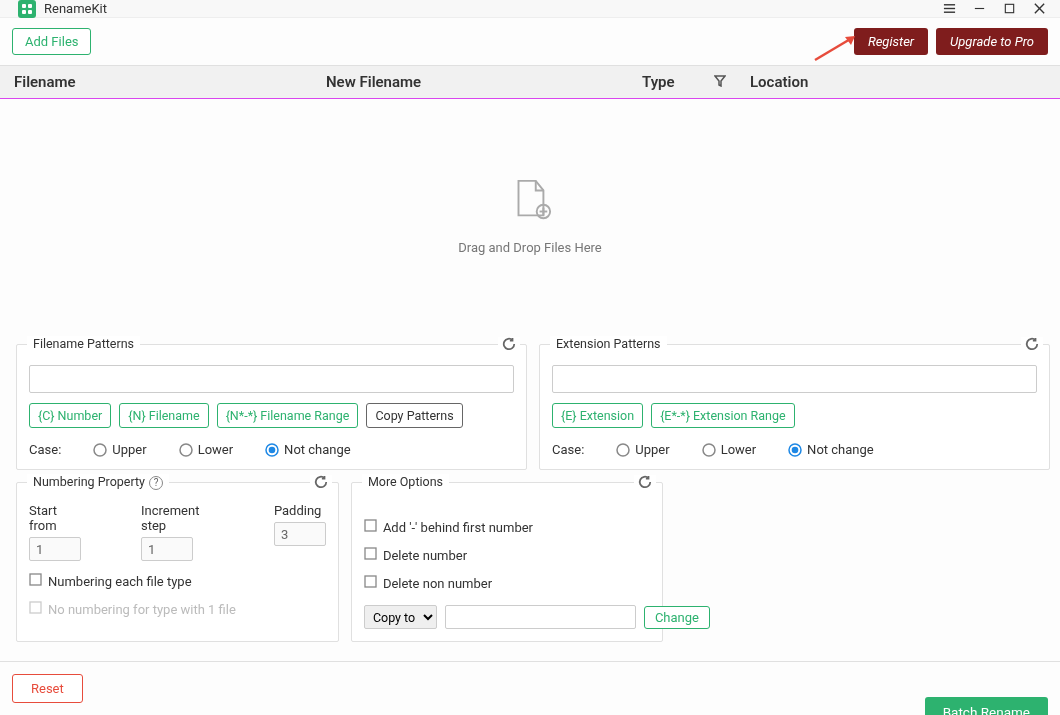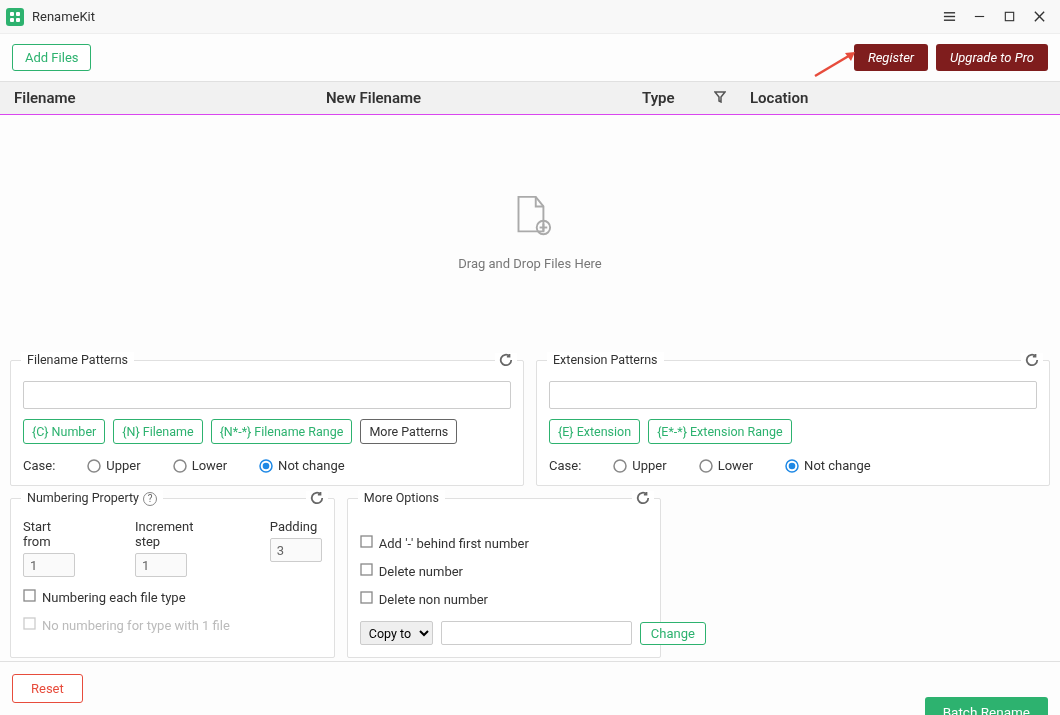--- a/index.html
+++ b/index.html
@@ -1,19 +1,19 @@
 <!DOCTYPE html>
 <html><head>
 <meta charset="utf-8">
 <style>
   * { box-sizing: border-box; margin: 0; padding: 0; font-family: -apple-system, BlinkMacSystemFont, "Segoe UI", Roboto, Arial, sans-serif; }
   body { background: #fdfdfd; width: 1060px; height: 715px; overflow: hidden; color: #333; font-size: 13px; }
 
   
-  .titlebar { display: flex; align-items: center; height: 34px; padding: 0 6px 0 6px; background: #f8f8f8; border-bottom: 1px solid #eee; }
+  .titlebar { display: flex; align-items: center; height: 18px; padding: 0 6px 0 18px; background: #f8f8f8; border-bottom: 1px solid #eee; }
   .app-icon { width: 18px; height: 18px; border-radius: 3px; background: #2db26f; margin-right: 8px; display:flex; align-items:center; justify-content:center; }
   .app-icon svg { width:12px; height:12px; }
   .app-title { font-size: 13px; color: #333; flex: 0 0 auto; }
   .titlebar .spacer { flex: 1; }
   .win-ctrl { width: 30px; height: 28px; display: flex; align-items: center; justify-content: center; color:#333; }
   .win-ctrl svg { width: 13px; height: 13px; stroke: #333; stroke-width: 1.2; fill:none; }
   .win-ctrl.menu svg { stroke-width:1.5; }
   .win-ctrl.close svg { stroke-width:1.5; }
 
   
@@ -34,21 +34,21 @@
   .th.type { width:108px; justify-content:space-between; padding-right:14px;}
   .th.location { flex:1; }
   .filter-icon svg { width:12px; height:12px; stroke:#555; fill:none; stroke-width:1.5;}
 
   
   .dropzone { height: 233px; display:flex; flex-direction:column; align-items:center; justify-content:center; color:#888; }
   .file-icon svg { width:46px; height:46px; stroke:#aaa; fill:none; stroke-width:2; }
   .dropzone-text { margin-top:14px; font-size:13px; color:#777; }
 
   
-  .panels { padding: 0 10px 6px 10px; }
+  .panels { padding: 0 10px 6px 16px; }
   .row { display:flex; gap:12px; }
   .panel { border:1px solid #e0e0e0; border-radius:2px; position:relative; padding: 20px 12px 12px 12px; margin-top:12px; background:#fff; }
   .panel .legend { position:absolute; top:-9px; left:10px; background:#fff; padding:0 6px; font-size:12.5px; color:#333; }
   .refresh-icon { position:absolute; top:-8px; right:6px; background:#fff; padding:0 4px; }
   .refresh-icon svg { width:14px; height:14px; stroke:#666; fill:none; stroke-width:2; }
 
   .panel .text-input { width:100%; border:1px solid #ccc; border-radius:2px; height:28px; padding:4px 6px; font-size:13px; }
   .token-row { display:flex; gap:8px; margin-top:10px; flex-wrap:wrap; }
   .token { border:1px solid #2db26f; color:#2db26f; border-radius:3px; padding:4px 8px; font-size:12.5px; cursor:pointer; }
   .token.neutral { border-color:#666; color:#333; }
@@ -174,21 +174,21 @@
       <div class="legend">Filename Patterns</div>
       <div class="refresh-icon"><svg viewBox="0 0 16 16">
             <path d="M14 8a6 6 0 1 1-2-4.5"></path>
             <polyline points="12,1 12,4 9,4"></polyline>
           </svg></div>
       <input class="text-input" style="">
       <div class="token-row">
         <div class="token">{C} Number</div>
         <div class="token">{N} Filename</div>
         <div class="token">{N*-*} Filename Range</div>
-        <div class="token neutral">More Patterns</div>
+        <div class="token neutral">Copy Patterns</div>
       </div>
       <div class="case-row">
         <span>Case:</span>
         <label class="radio">
             <svg viewBox="0 0 14 14">
               <circle cx="7" cy="7" r="6" fill="none" stroke="#888" stroke-width="1.5"></circle>
             </svg>
             <span>Upper</span>
           </label>
         <label class="radio">

